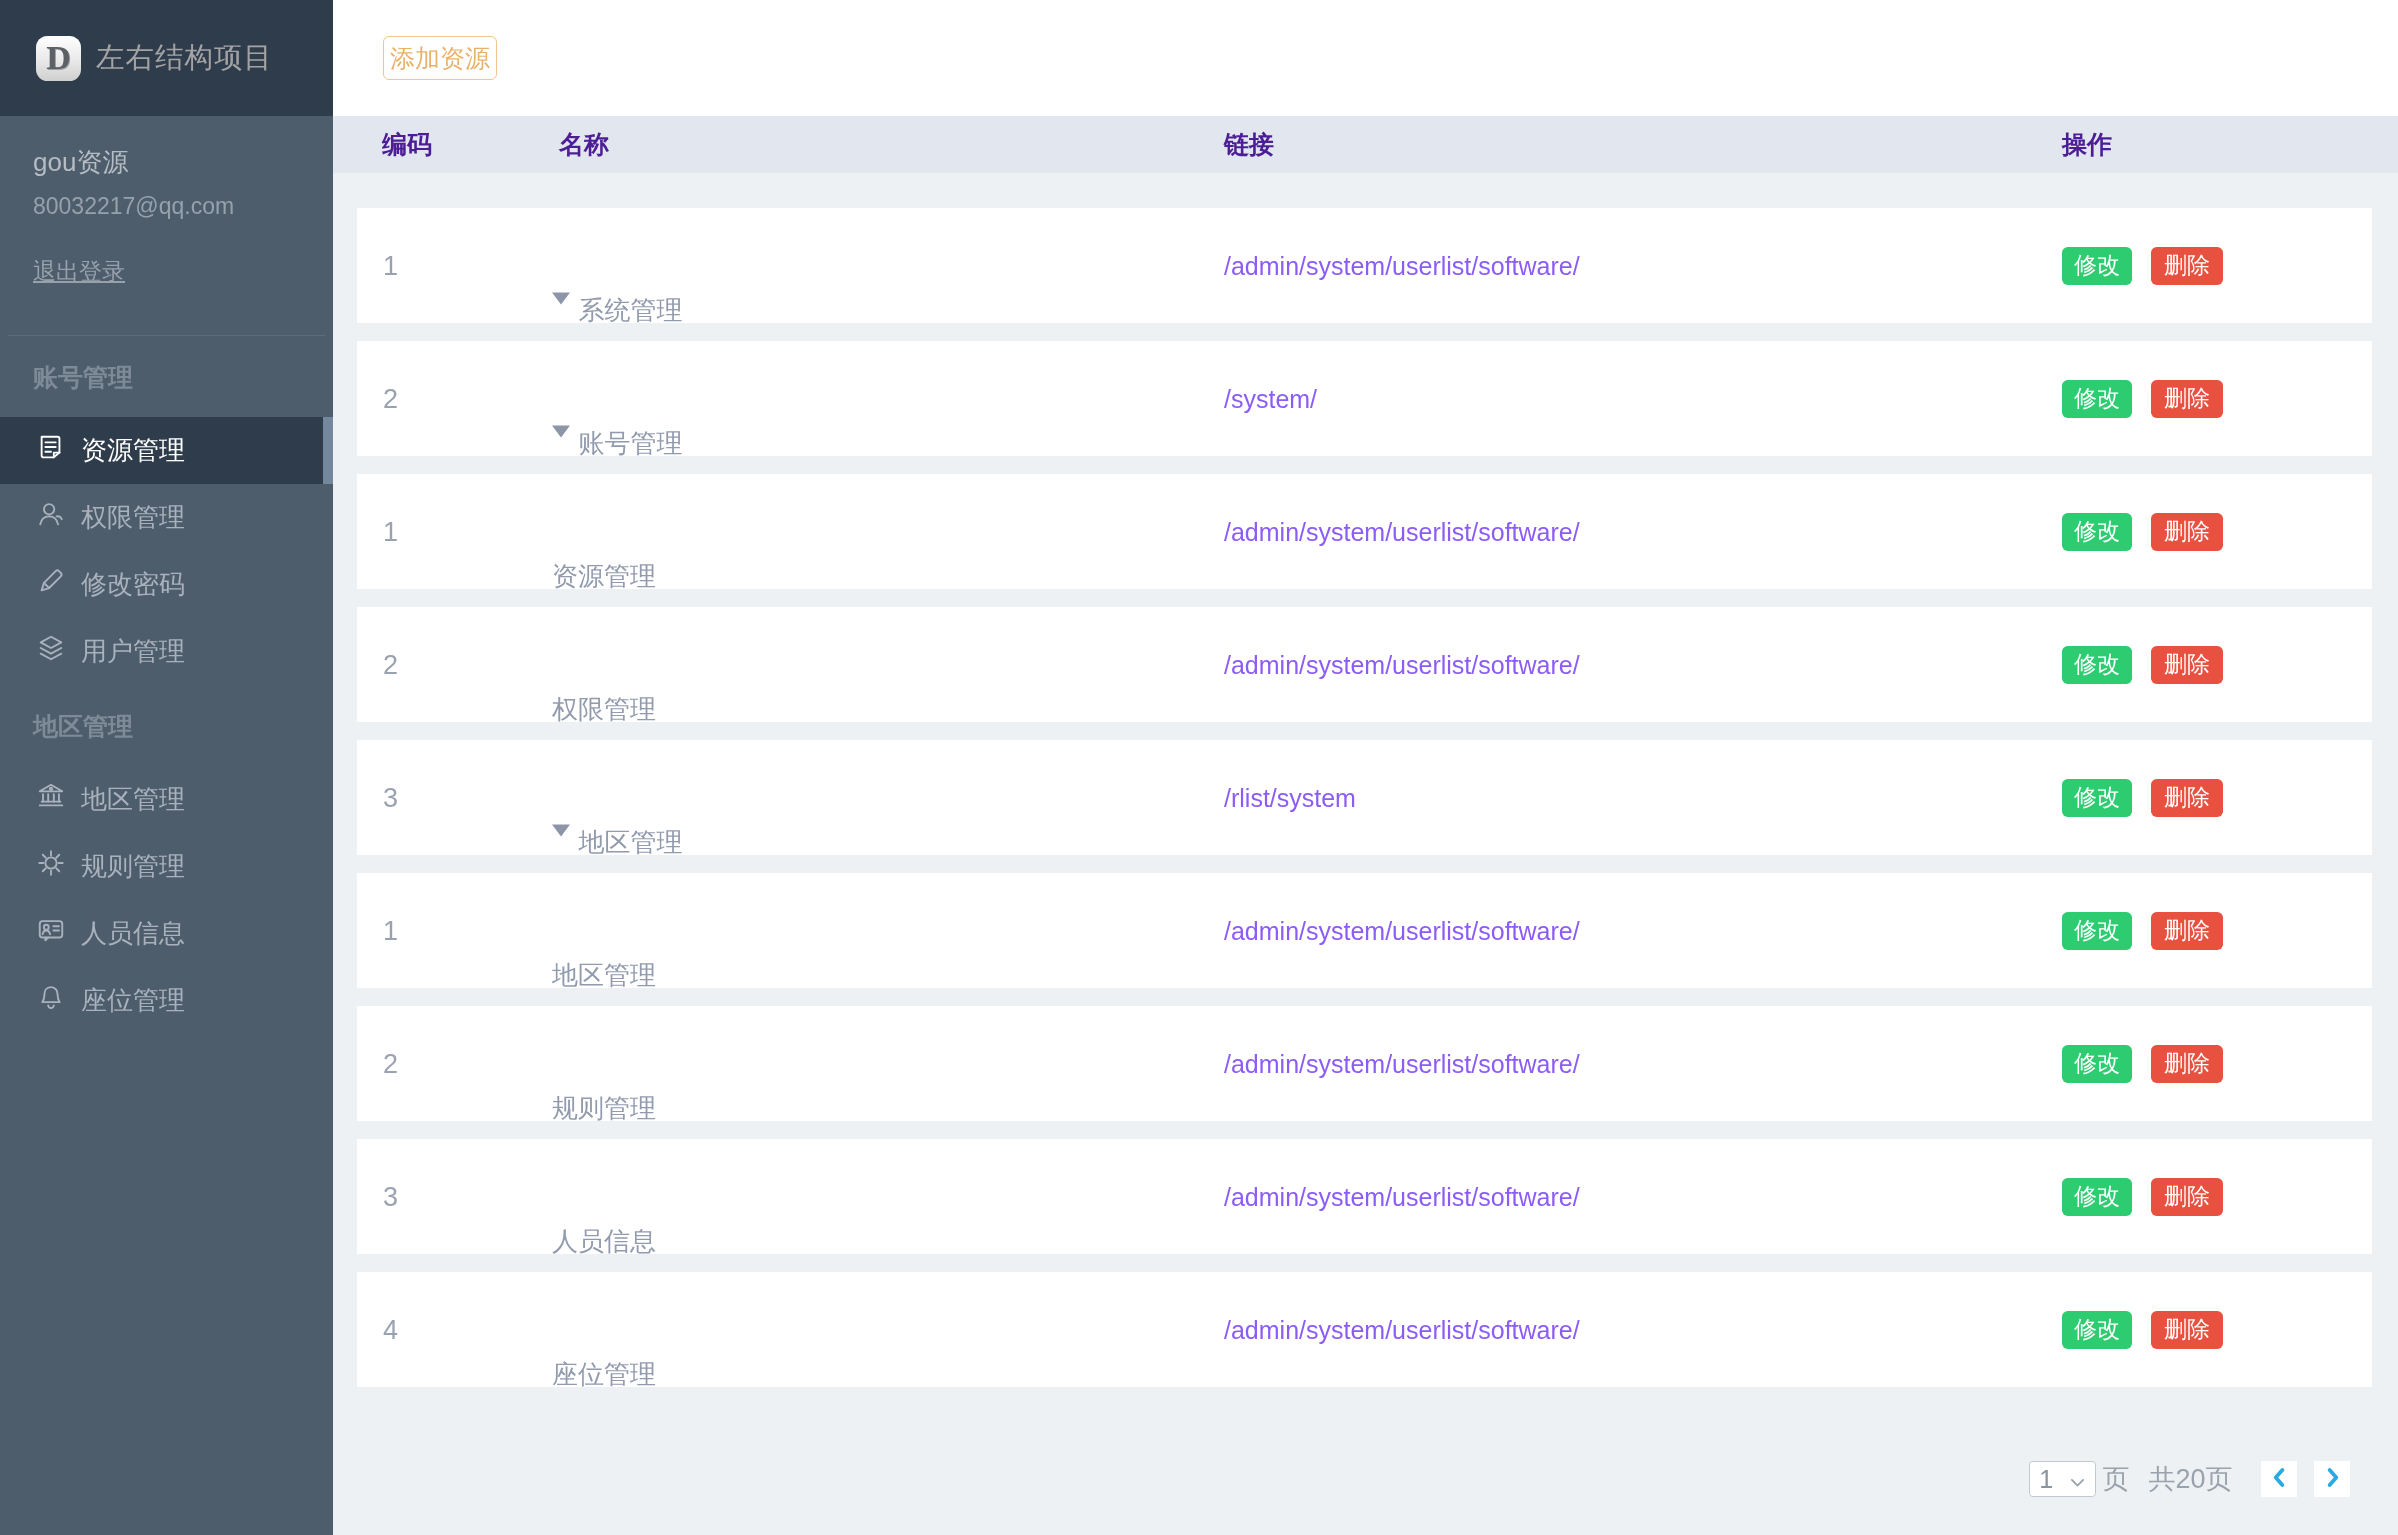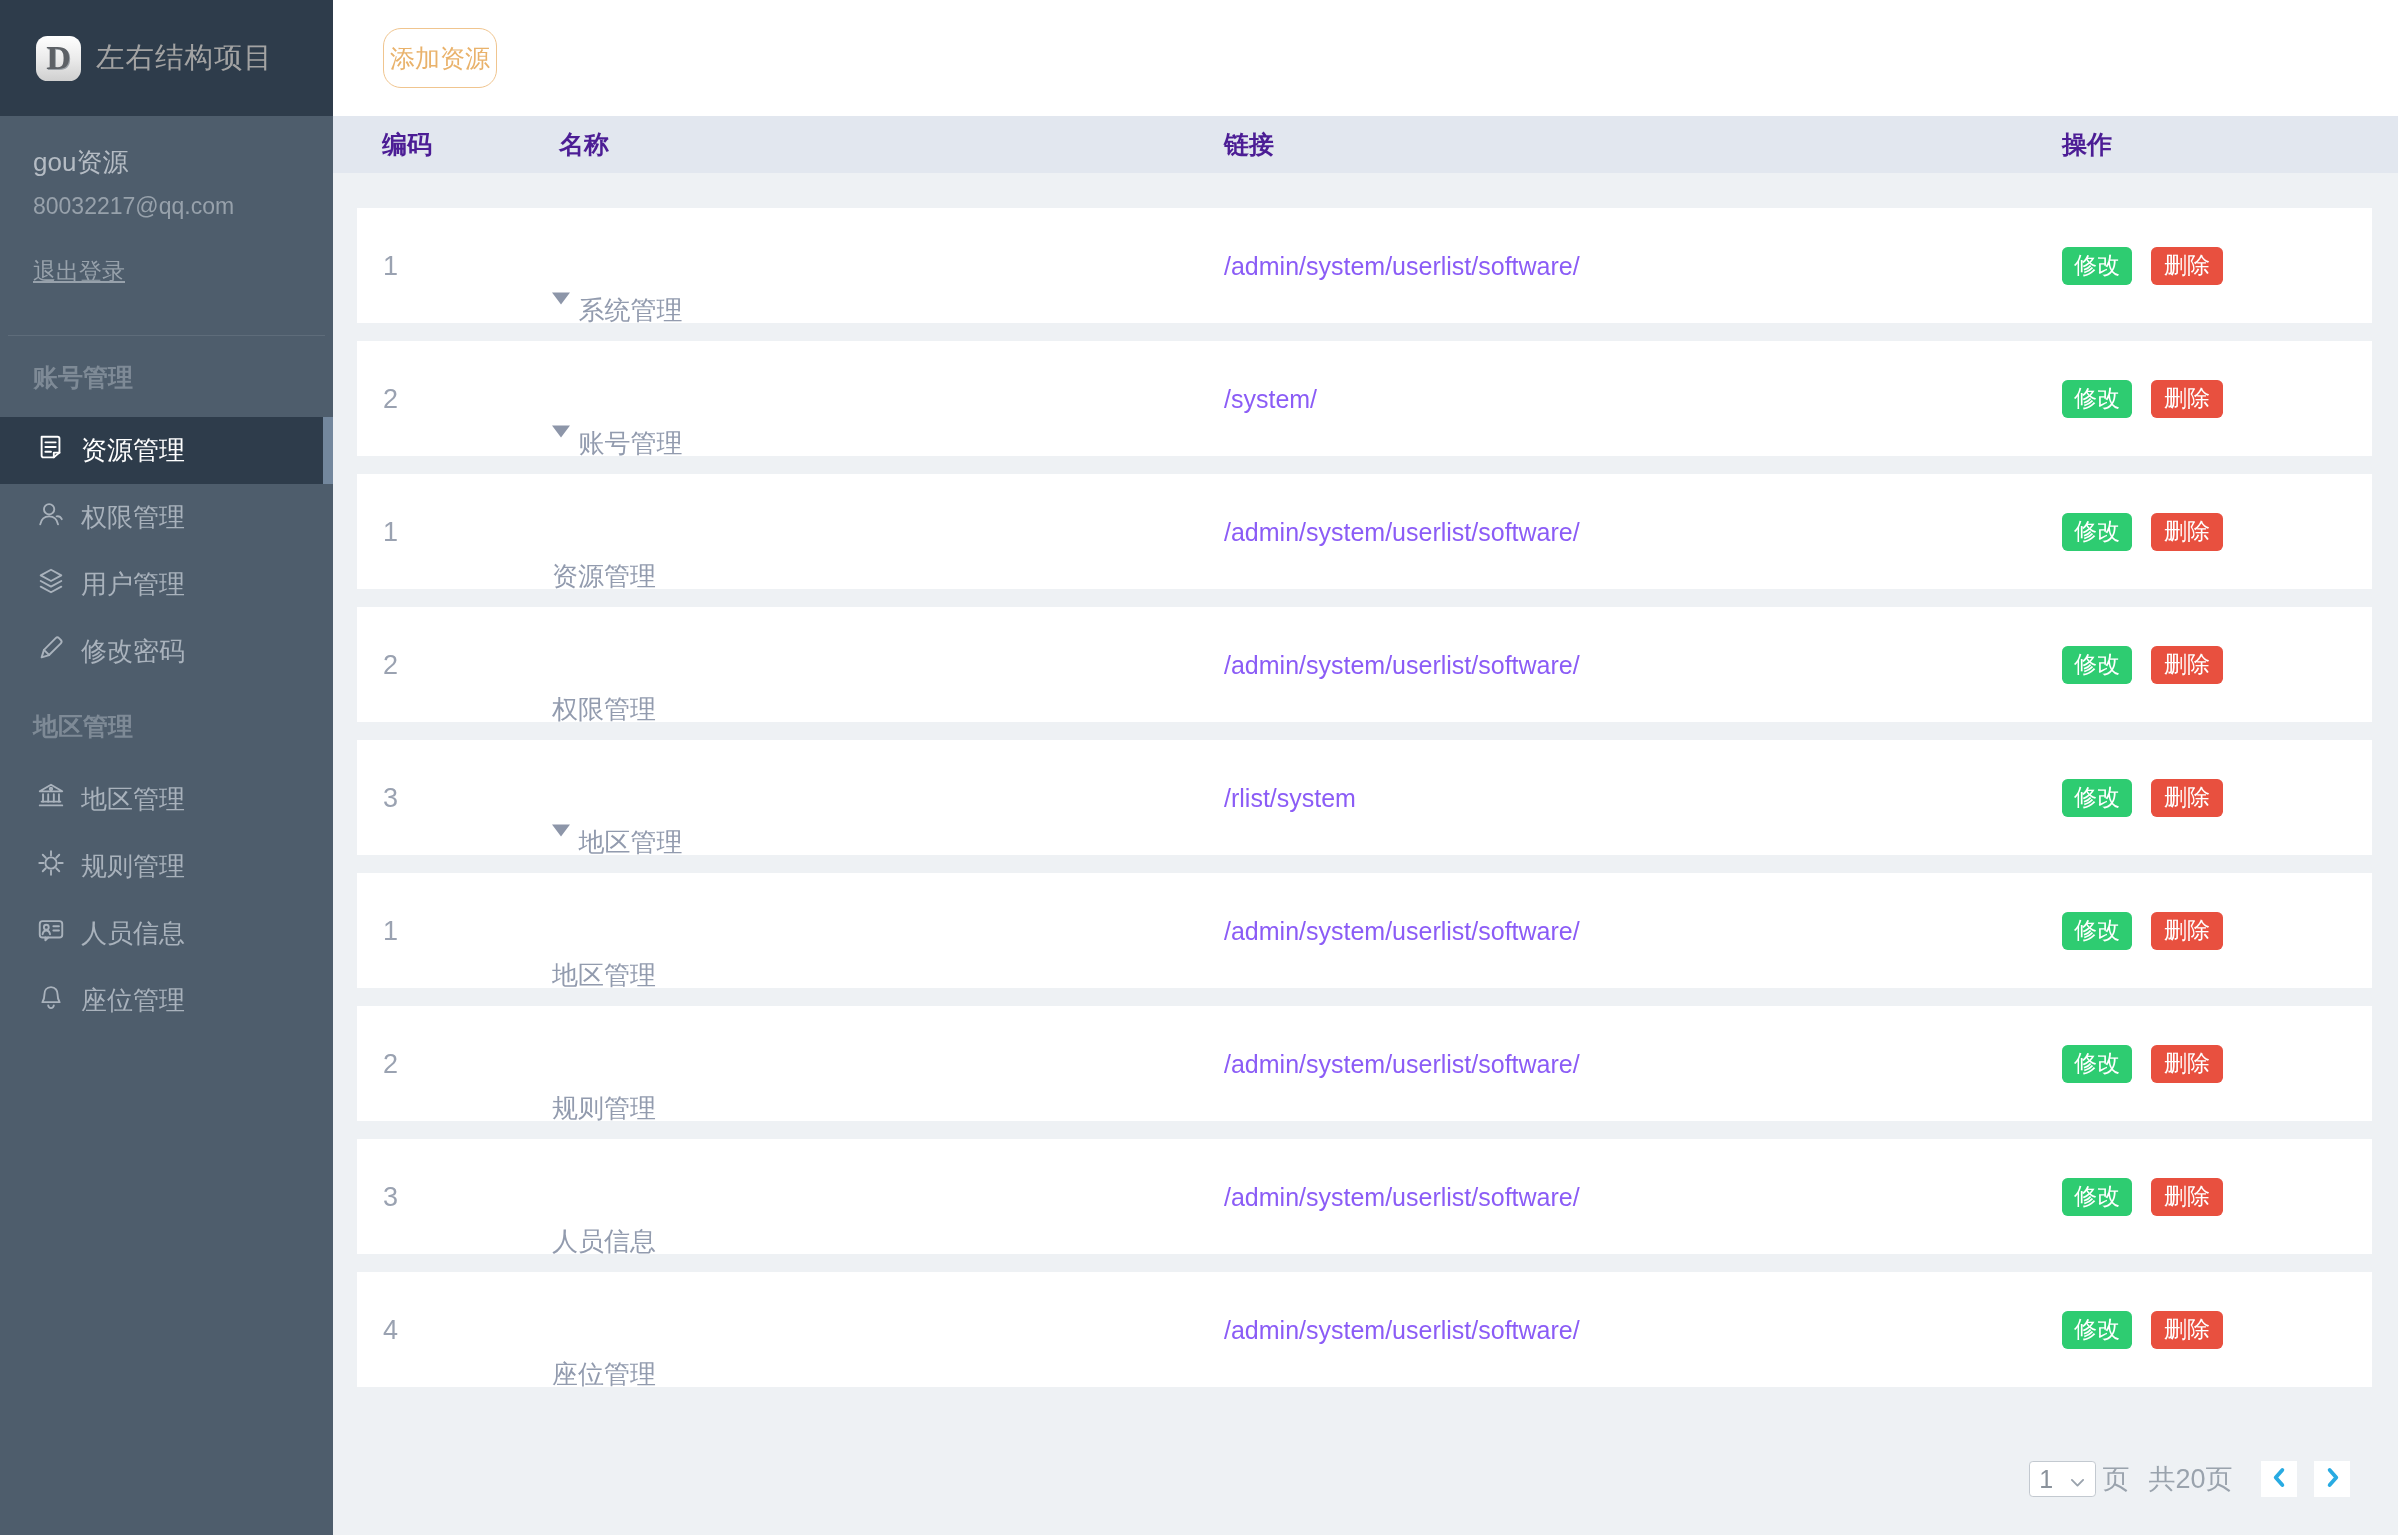--- a/index.html
+++ b/index.html
@@ -63,23 +63,23 @@
   }
 
   
   .main { position: absolute; left: 333px; top: 0; width: 2066px; height: 1535px; }
 
   .topbar {
     height: 116px; background: #ffffff;
     display: flex; align-items: center; padding-left: 50px;
   }
   .add-btn {
-    width: 114px; height: 60px;
+    width: 114px; height: 44px;
     background: #ffffff;
-    border: 1.9px solid #f0c58f; border-radius: 18px;
+    border: 1.9px solid #f0c58f; border-radius: 6px;
     color: #e9b26b; font-size: 25px;
     font-family: "Liberation Sans", sans-serif;
     cursor: pointer;
   }
 
   .table-header { height: 57px; background: #e2e7ef; position: relative; }
   .th {
     position: absolute; top: 0; line-height: 57px;
     font-size: 25px; font-weight: bold; color: #4c1d95;
   }
@@ -175,36 +175,36 @@
           <path d="M4.5 27c1.2-6 5.3-8.5 9.5-8.5s8.3 2.5 9.5 8.5"></path>
           <path d="M22 18.5c2.5-.5 4.5 1 5.5 3"></path>
         </svg>
       </span>
       <span>权限管理</span>
     </div>
 
     <div class="menu-item">
       <span>
         <svg viewBox="0 0 32 32" fill="none" stroke="currentColor" stroke-width="2" stroke-linecap="round" stroke-linejoin="round">
+          <path d="M6 26l2.5-8L21 5.5a2.5 2.5 0 0 1 3.5 0l2 2a2.5 2.5 0 0 1 0 3.5L14 23.5 6 26z"></path>
+          <path d="M8.5 18l5.5 5.5"></path>
+        </svg>
+      </span>
+      <span>修改密码</span>
+    </div>
+
+    <div class="menu-item">
+      <span>
+        <svg viewBox="0 0 32 32" fill="none" stroke="currentColor" stroke-width="2" stroke-linecap="round" stroke-linejoin="round">
           <path d="M16 4l11 6-11 6L5 10z"></path>
           <path d="M5 16l11 6 11-6"></path>
           <path d="M5 22l11 6 11-6"></path>
         </svg>
       </span>
       <span>用户管理</span>
-    </div>
-
-    <div class="menu-item">
-      <span>
-        <svg viewBox="0 0 32 32" fill="none" stroke="currentColor" stroke-width="2" stroke-linecap="round" stroke-linejoin="round">
-          <path d="M6 26l2.5-8L21 5.5a2.5 2.5 0 0 1 3.5 0l2 2a2.5 2.5 0 0 1 0 3.5L14 23.5 6 26z"></path>
-          <path d="M8.5 18l5.5 5.5"></path>
-        </svg>
-      </span>
-      <span>修改密码</span>
     </div>
   </nav>
 
   <div class="section-label">地区管理</div>
 
   <nav>
     <div class="menu-item">
       <span>
         <svg viewBox="0 0 32 32" fill="none" stroke="currentColor" stroke-width="2" stroke-linecap="round" stroke-linejoin="round">
           <path d="M16 4l12 7H4z"></path>

